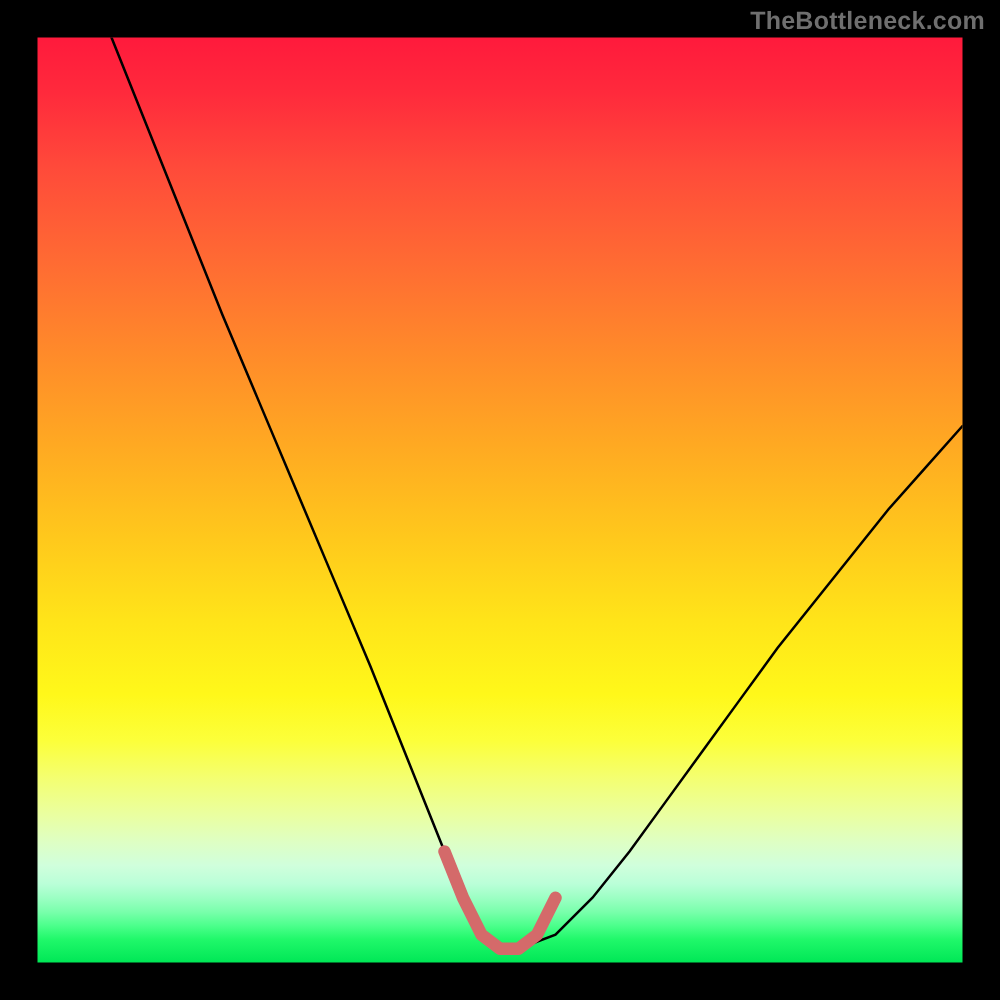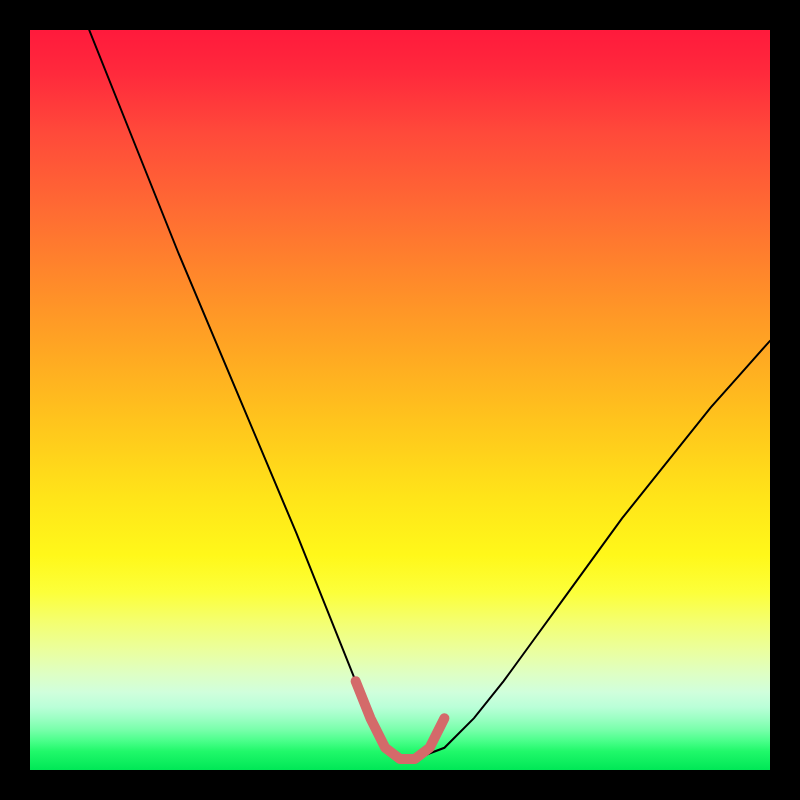--- a/index.html
+++ b/index.html
@@ -67,20 +67,21 @@
     color: #6f6f6f;
     letter-spacing: 0.2px;
     user-select: none;
   }
 </style>
 </head>
 <body>
 
 <div class="frame">
 
+  <div class="watermark">TheBottleneck.com</div>
 
   <div class="plot">
     <svg class="curve-svg" viewBox="0 0 740 740" preserveAspectRatio="none">
       <path fill="none" stroke="#000" stroke-width="2" stroke-linecap="round" d="M59.2 0.0 L88.8 74.0 L118.4 148.0 L148.0 222.0 L177.6 292.3 L207.2 362.6 L236.8 432.9 L266.4 503.2 L296.0 577.2 L310.8 614.2 L325.6 651.2 L340.4 688.2 L355.2 717.8 L370.0 728.9 L384.8 728.9 L414.4 717.8 L444.0 688.2 L473.6 651.2 L503.2 610.5 L532.8 569.8 L562.4 529.1 L592.0 488.4 L621.6 451.4 L651.2 414.4 L680.8 377.4 L710.4 344.1 L740.0 310.8"></path>
       <path fill="none" stroke="#d46a6a" stroke-width="10" stroke-linecap="round" stroke-linejoin="round" d="M325.6 651.2 L340.4 688.2 L355.2 717.8 L370.0 728.9 L384.8 728.9 L399.6 717.8 L414.4 688.2"></path>
     </svg>
   </div>
 
 </div>
 

